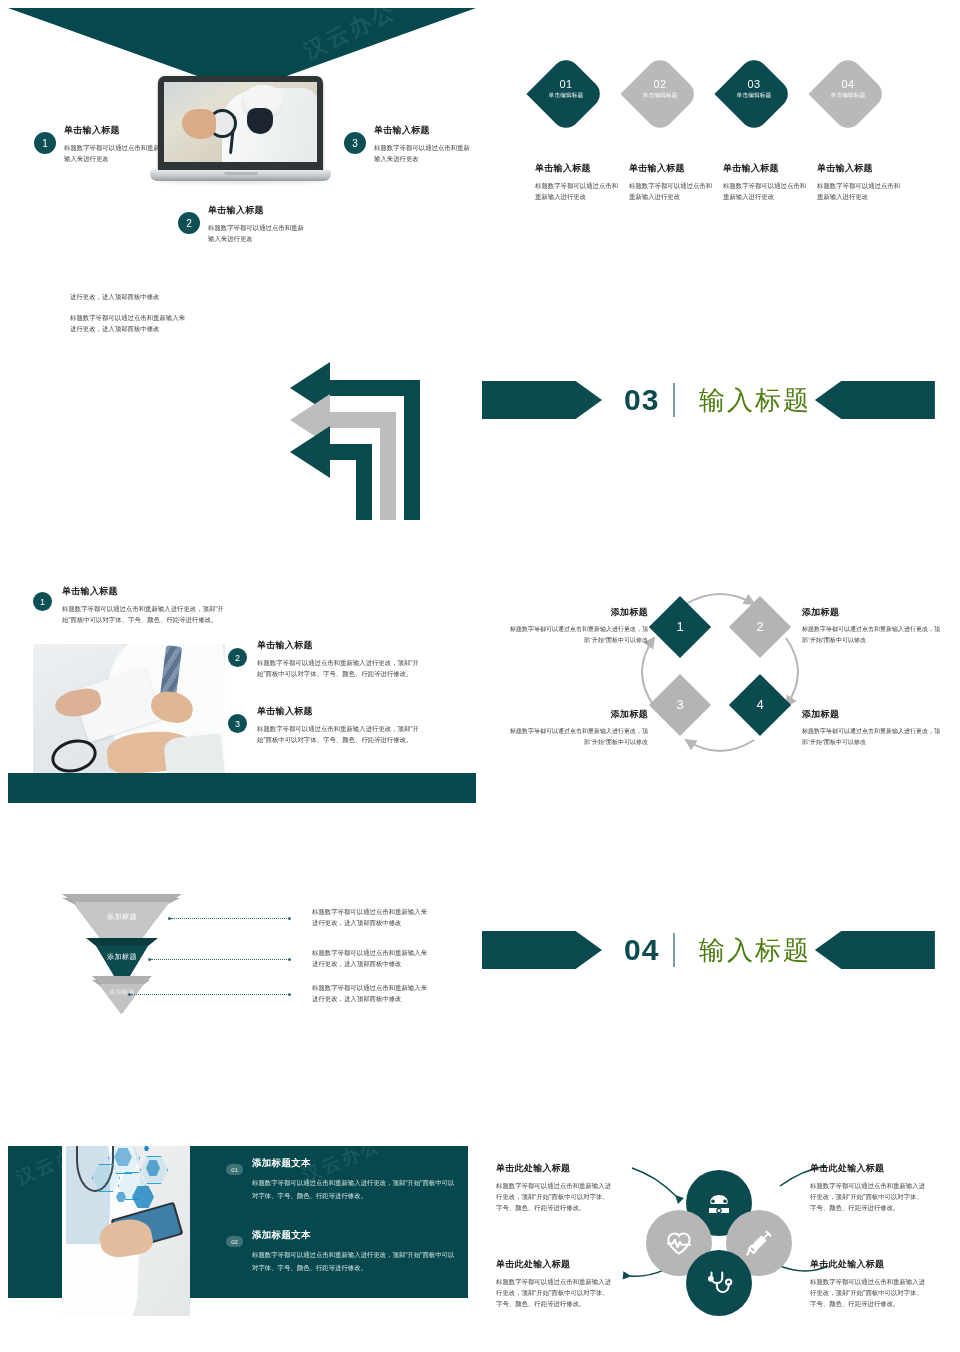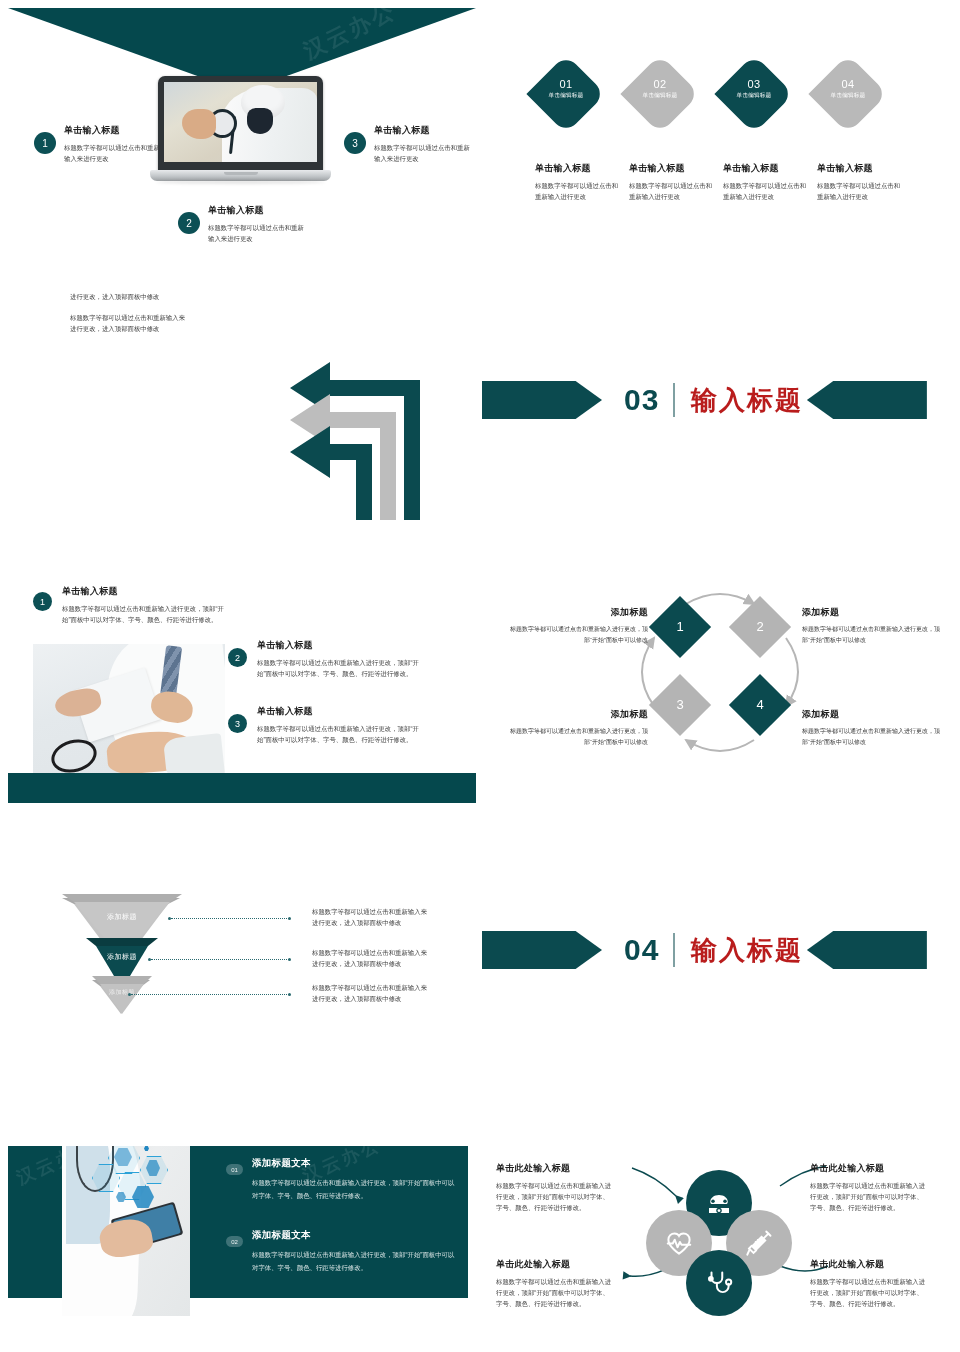--- a/index.html
+++ b/index.html
@@ -65,21 +65,21 @@
   
   .dotline{position:absolute;height:1px;border-top:1px dotted #2a6a70;}
   .dot{position:absolute;width:3px;height:3px;background:#2a6a70;border-radius:50%;}
 
   
   .sec{position:absolute;display:flex;align-items:center;}
   .sec-barL{width:120px;height:38px;background:#0b4a4f;
             clip-path:polygon(0 0,78% 0,100% 50%,78% 100%,0 100%);}
   .sec-num{font-size:30px;font-weight:bold;color:#0b4a4f;letter-spacing:1px;margin:0 14px 0 22px;}
   .sec-div{width:1.5px;height:34px;background:#7fa0a2;}
-  .sec-ttl{font-size:26px;font-weight:bold;color:#b91c1c;margin:0 4px 0 16px;letter-spacing:2px;}
+  .sec-ttl{font-size:26px;font-weight:normal;color:#4d7c0f;margin:0 4px 0 24px;letter-spacing:2px;}
   .sec-barR{width:120px;height:38px;background:#0b4a4f;
             clip-path:polygon(22% 0,100% 0,100% 100%,22% 100%,0 50%);}
 
   
   .photo1{position:absolute;left:33px;top:644px;width:192px;height:134px;
           background:linear-gradient(160deg,#eef1f3 0%,#e4e9ec 40%,#dfe4e7 100%);overflow:hidden;}
   .p1-coat{position:absolute;right:-4px;top:-10px;width:120px;height:150px;background:#fafbfb;
            border-radius:40% 0 0 50%;transform:rotate(-6deg);}
   .p1-tie{position:absolute;right:46px;top:2px;width:16px;height:52px;
           background:repeating-linear-gradient(115deg,#7f93ad 0 5px,#5d7490 5px 10px);

